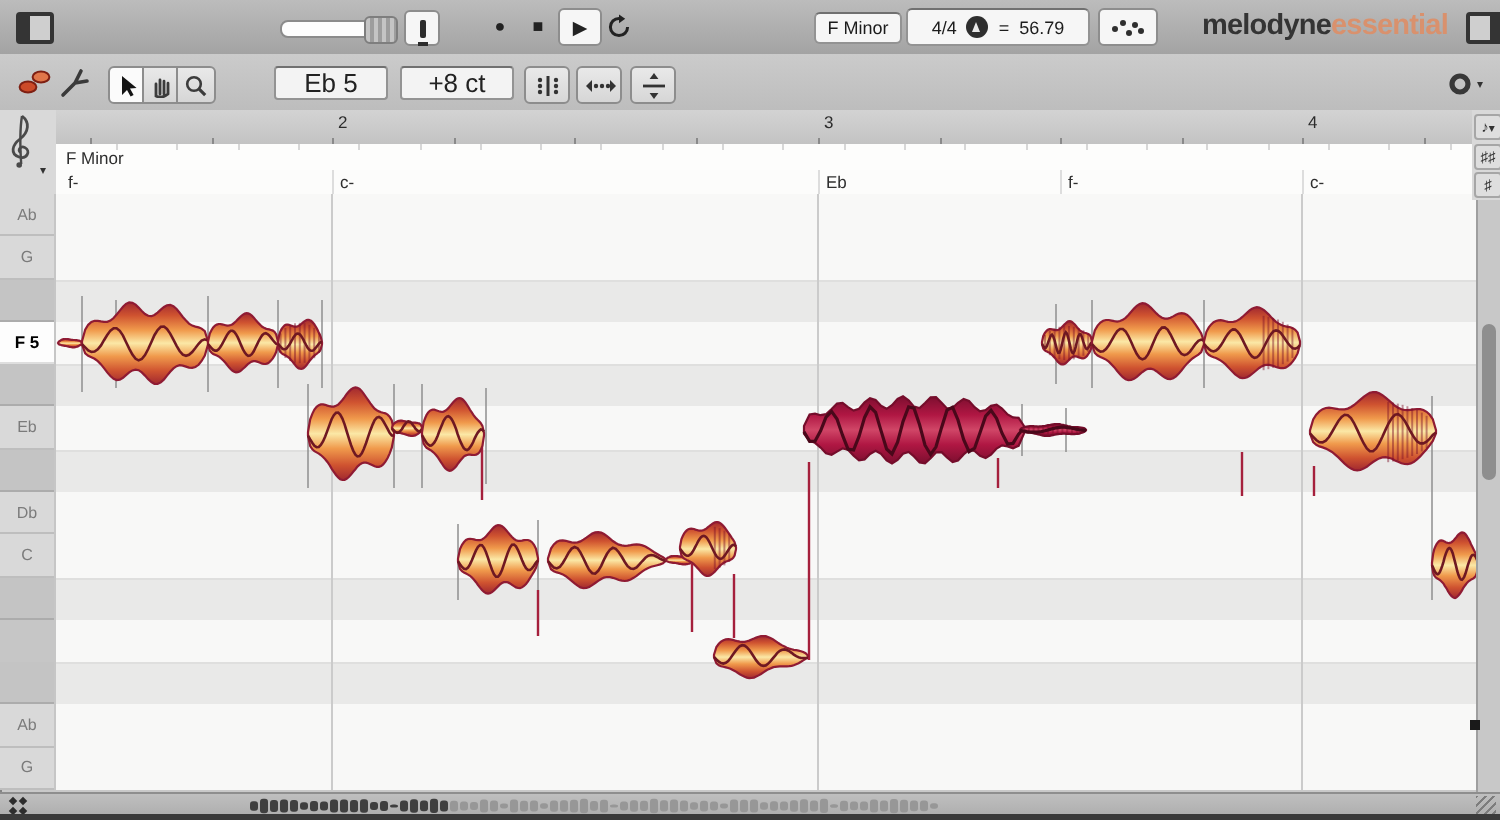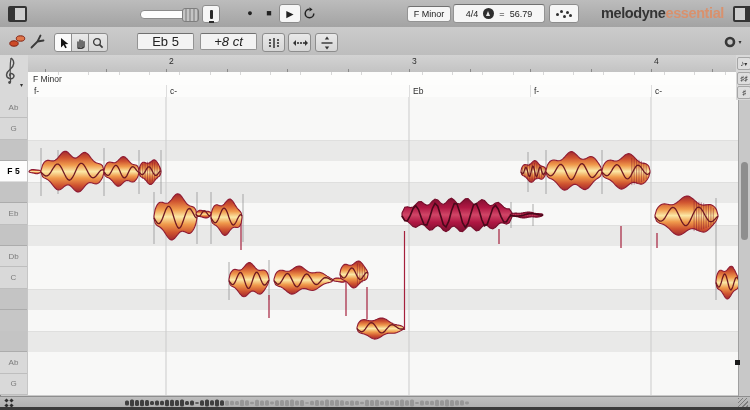--- a/index.html
+++ b/index.html
@@ -169,21 +169,21 @@
       </svg>
     </div>
     <div class="abs tbtn" style="left:88px;top:6px;width:18px;height:17px;border-radius:0 3px 3px 0;">
       <svg width="12" height="12">
         <circle cx="5" cy="5" r="3.4" fill="none" stroke="#3c3c3c" stroke-width="1.3"></circle>
         <line x1="7.6" y1="7.6" x2="10.6" y2="10.6" stroke="#3c3c3c" stroke-width="1.6"></line>
       </svg>
     </div>
 
     <div class="abs disp dispfield" style="left:137px;top:6px;width:55px;height:15px;">Eb 5</div>
-    <div class="abs disp dispfield" style="left:200px;top:6px;width:55px;height:15px;font-style:italic;">+8 ct</div>
+    <div class="abs disp dispfield" style="left:200px;top:6px;width:55px;height:15px;">+8 ct</div>
 
     <div class="abs tbtn" style="left:262px;top:6px;width:21px;height:17px;border-radius:3px;">
       <svg width="16" height="14">
         <line x1="8" y1="2" x2="8" y2="12" stroke="#333" stroke-width="1.5"></line>
         <circle cx="4" cy="4" r="1.1" fill="#333"></circle>
           <circle cx="4" cy="7" r="1.1" fill="#333"></circle>
           <circle cx="4" cy="10" r="1.1" fill="#333"></circle>
         <circle cx="12" cy="4" r="1.1" fill="#333"></circle>
           <circle cx="12" cy="7" r="1.1" fill="#333"></circle>
           <circle cx="12" cy="10" r="1.1" fill="#333"></circle>

